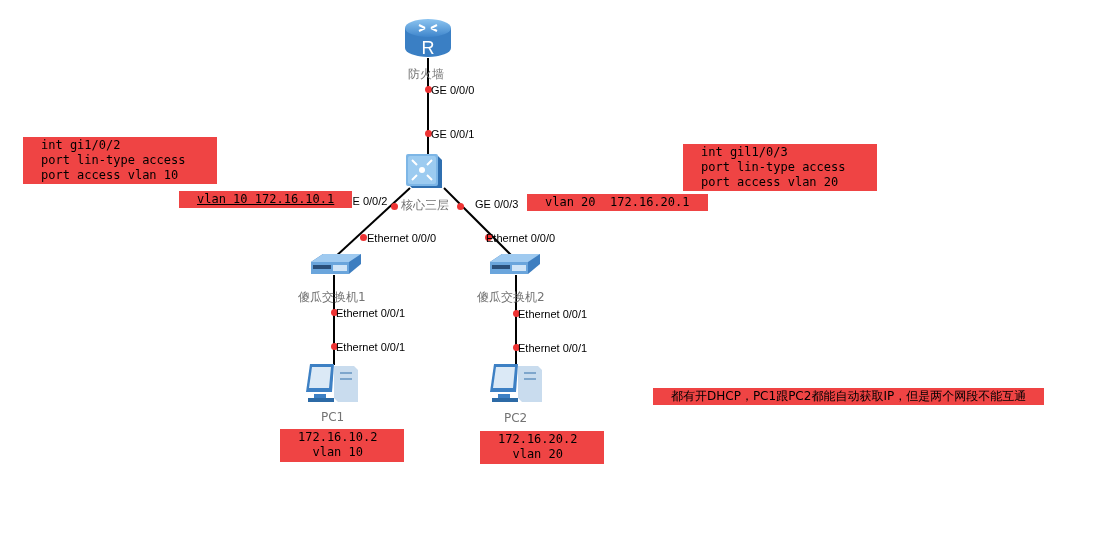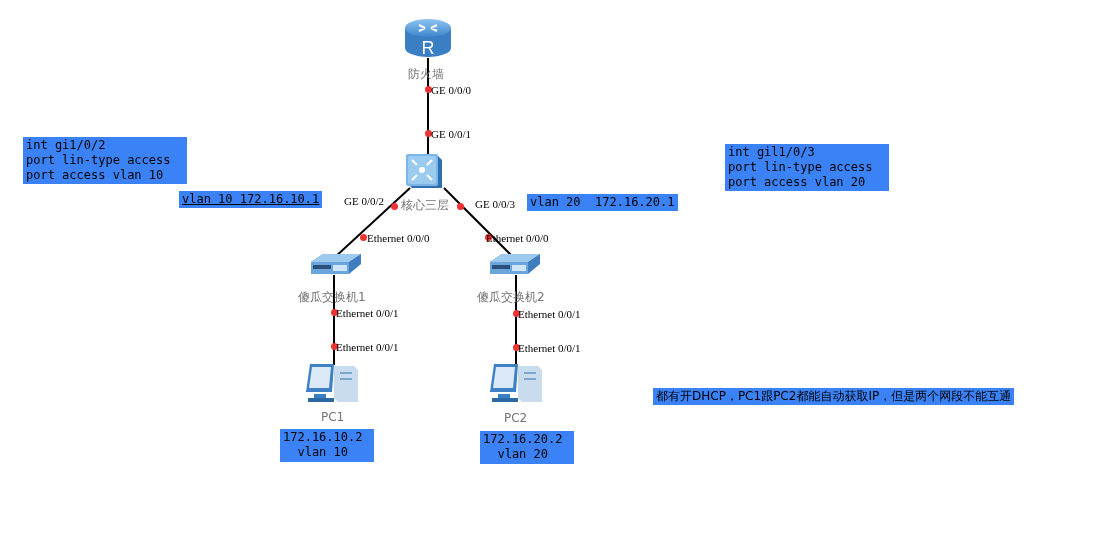--- a/index.html
+++ b/index.html
@@ -1,24 +1,24 @@
 <!DOCTYPE html>
 <html><head>
 <meta charset="utf-8">
 <style>
   html, body { margin: 0; padding: 0; background: #ffffff; }
   #stage { position: relative; width: 1101px; height: 533px; overflow: hidden; background: #ffffff; }
   svg#links { position: absolute; left: 0; top: 0; }
   .note {
-    position: absolute; background: #3b82f6;
+    position: absolute; background: #ef4444;
     font-family: "DejaVu Sans Mono", "Liberation Mono", monospace;
-    font-size: 12px; line-height: 15px; color: #000; padding: 1px 3px; white-space: pre;
+    font-size: 12px; line-height: 15px; color: #000; padding: 1px 18px; white-space: pre;
   }
   .lbl {
-    position: absolute; font-family: Liberation Serif, serif;
+    position: absolute; font-family: Liberation Sans, sans-serif;
     font-size: 11px; color: #000; white-space: nowrap; line-height: 12px;
   }
   .devname {
     position: absolute; font-family: "DejaVu Sans", sans-serif;
     font-size: 12px; color: #737373; white-space: nowrap; line-height: 14px;
   }
   .dev { position: absolute; }
   .dot { position: absolute; width: 7px; height: 7px; border-radius: 50%; background: #ee3333; }
 </style>
 </head>
@@ -130,21 +130,21 @@
       <path d="M8 7 L27 7 L25 28 L5 28 Z" fill="#dbe9f6"></path>
       <rect x="10" y="34" width="12" height="4" fill="#3d80c4"></rect>
       <rect x="4" y="38" width="26" height="4" fill="#2c6aa6"></rect>
     </svg>
   </div>
   <div class="devname" style="left:504px; top:411px;">PC2</div>
 
   <div class="note" style="left:23px; top:137px; width:158px;">int gi1/0/2
 port lin-type access
 port access vlan 10</div>
-  <div class="note" style="left:683px; top:144px; width:158px;margin-left:42px;">int gil1/0/3
+  <div class="note" style="left:683px; top:144px; width:158px;">int gil1/0/3
 port lin-type access
 port access vlan 20</div>
   <div class="note" style="left:179px; top:191px;text-decoration:underline;">vlan 10 172.16.10.1</div>
   <div class="note" style="left:527px; top:194px;">vlan 20  172.16.20.1</div>
   <div class="note" style="left:280px; top:429px; width:88px; height:31px;">172.16.10.2
   vlan 10</div>
   <div class="note" style="left:480px; top:431px; width:88px; height:31px;">172.16.20.2
   vlan 20</div>
   <div class="note" style="left:653px; top:388px; font-family: 'DejaVu Sans', sans-serif; font-size:12px;">都有开DHCP，PC1跟PC2都能自动获取IP，但是两个网段不能互通</div>
 

